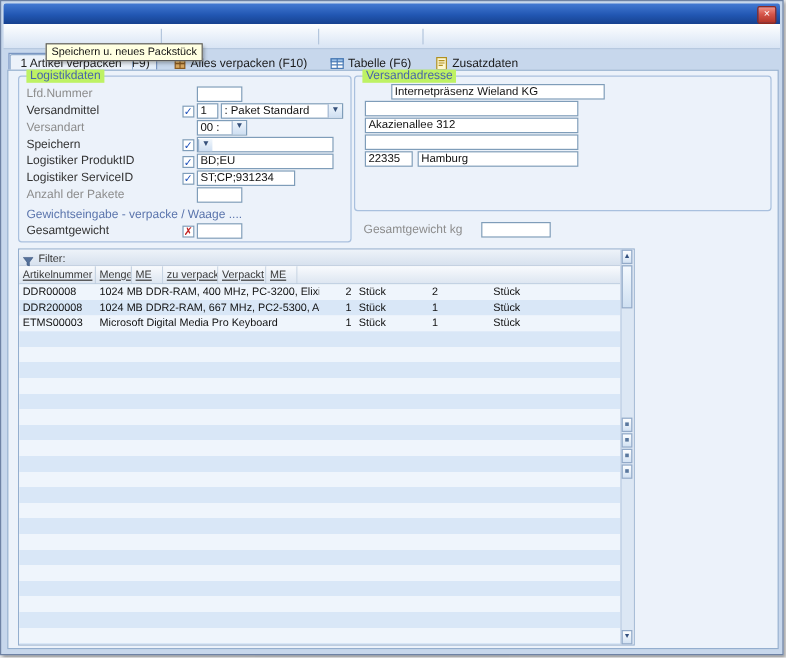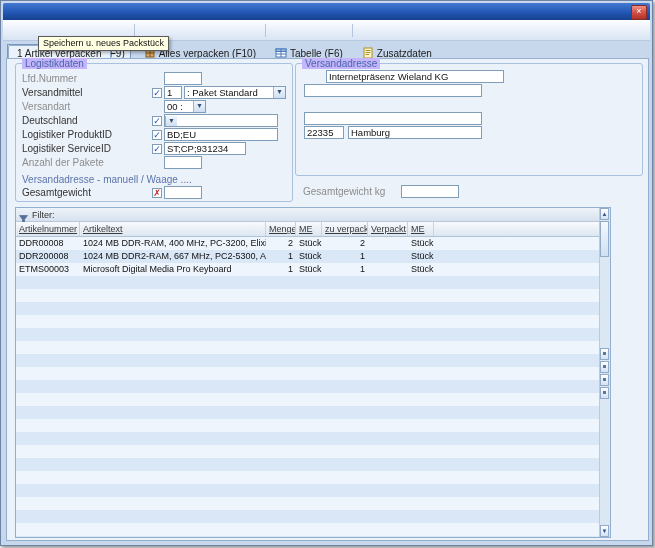--- a/index.html
+++ b/index.html
@@ -29,21 +29,21 @@
     z-index:40;white-space:nowrap;}
   
   .tabstrip{position:absolute;left:2px;top:40px;width:647px;height:17px;}
   .tab{display:inline-block;margin-left:5px;padding:2px 8px 0;height:14px;font-size:10px;color:#222;
     background:#ecf2fa;border:1px solid #94aece;border-bottom:none;border-radius:2px 2px 0 0;
     position:relative;top:2px;white-space:nowrap;}
   
   .content{position:absolute;left:5px;top:57px;width:643px;height:483px;background:#ecf2fa;
     border:1px solid #94aece;box-sizing:border-box;}
   .group{position:absolute;border:1px solid #a9c0de;border-radius:3px;}
-  .group>.legend{position:absolute;top:-6px;left:6px;background:#c4b5fd;padding:0 3px;
+  .group>.legend{position:absolute;top:-6px;left:6px;background:#bef264;padding:0 3px;
     font-size:10px;color:#4a66a8;line-height:11px;white-space:nowrap;}
   .g-log{left:8px;top:4px;width:276px;height:137px;}
   .g-adr{left:288px;top:4px;width:346px;height:111px;}
   .frow{position:absolute;left:6px;right:4px;height:13px;}
   .frow .lbl{position:absolute;left:0;top:1px;font-size:10px;color:#333;white-space:nowrap;}
   .frow .lbl.dim{color:#8c8c8c;}
   .frow .ctrls{position:absolute;left:130px;top:0;display:flex;gap:2px;align-items:center;height:13px;}
   .cb{width:10px;height:10px;border:1px solid #7f9db9;background:#fff;font-size:9px;line-height:9px;
     text-align:center;box-sizing:border-box;}
   .cb.ok{color:#1d4fba;} .cb.no{color:#c22222;}
@@ -53,21 +53,21 @@
   .combo{display:flex;height:13px;border:1px solid #7f9db9;background:#fff;box-sizing:border-box;}
   .combo .val{flex:1;font-size:9.5px;padding:0 2px;white-space:pre;overflow:hidden;line-height:11px;color:#111;}
   .combo .arrow{width:11px;background:linear-gradient(#f0f6fc,#cfdff2);border-left:1px solid #9db4d0;
     font-size:7px;line-height:10px;text-align:center;color:#35507a;}
   .sect{position:absolute;left:6px;top:110px;font-size:10px;color:#5a74ac;white-space:nowrap;}
   .vrow{position:absolute;left:8px;height:13px;display:flex;gap:4px;}
   .kgrow{position:absolute;left:296px;top:126px;height:13px;}
   .kgrow .lbl{position:absolute;left:0;top:1px;font-size:10px;color:#8c8c8c;white-space:nowrap;}
   .kgrow .tin{position:absolute;left:98px;top:0;}
   
-  .grid{position:absolute;left:8px;top:148px;width:596px;height:331px;border:1px solid #94aece;
+  .grid{position:absolute;left:8px;top:148px;width:514px;height:331px;border:1px solid #94aece;
     box-sizing:border-box;display:flex;background:#fff;}
   .grid-main{flex:1;display:flex;flex-direction:column;overflow:hidden;}
   .filter-row{height:13px;background:linear-gradient(#eef3f9,#d7e1ee);border-bottom:1px solid #b8c7da;
     display:flex;align-items:center;gap:4px;padding-left:3px;flex:0 0 auto;}
   .filter-row .ftext{font-size:9px;color:#333;}
   .header-row{height:14px;display:flex;background:linear-gradient(#f8fafd,#dde6f1);
     border-bottom:1px solid #aec2d8;flex:0 0 auto;}
   .hcell{border-right:1px solid #c6d3e2;font-size:9px;color:#3a3a3a;padding:2px 0 0 3px;
     box-sizing:border-box;overflow:hidden;white-space:nowrap;background:linear-gradient(#f8fafd,#dde6f1);text-decoration:underline;}
   .grid-row{height:13px;display:flex;font-size:9px;flex:0 0 auto;}
@@ -181,21 +181,21 @@
         <span class="ctrls">
               <span class="spacer"></span>
           <span class="combo" style="width:42px;">
             <span class="val">00 :</span>
             <span class="arrow">▼</span>
           </span>
         </span>
       </div>
 
       <div class="frow" style="top:50px;">
-        <span class="lbl">Deutschland</span>
+        <span class="lbl">Speichern</span>
         <span class="ctrls">
           <span class="cb ok">✓</span>
           <span class="combo" style="width:114px;flex-direction:column;">
             <span class="val">03: UPS</span>
             <span class="arrow">▼</span>
           </span>
         </span>
       </div>
 
       <div class="frow" style="top:64px;">
@@ -215,39 +215,42 @@
       </div>
 
       <div class="frow" style="top:92px;">
         <span class="lbl dim">Anzahl der Pakete</span>
         <span class="ctrls">
               <span class="spacer"></span>
           <input class="tin" style="width: 38px;" value="">
         </span>
       </div>
 
-      <span class="sect">Versandadresse - manuell / Waage ....</span>
+      <span class="sect">Gewichtseingabe - verpacke / Waage ....</span>
 
       <div class="frow" style="top:122px;">
         <span class="lbl">Gesamtgewicht</span>
         <span class="ctrls">
           <span class="cb no">✗</span>
           <input class="tin" style="width: 38px;" value="">
         </span>
       </div>
     </div>
 
     <div class="group g-adr">
       <span class="legend">Versandadresse</span>
       <div class="vrow" style="top:6px;margin-left:22px;">
             <input class="tin" style="width: 178px;" value="Internetpräsenz Wieland KG">
           </div>
       <div class="vrow" style="top:20px;">
             <input class="tin" style="width: 178px;" value="">
           </div>
+      <div class="vrow" style="top:34px;">
+            <input class="tin" style="width: 178px;" value="Akazienallee 312">
+          </div>
       <div class="vrow" style="top:48px;">
             <input class="tin" style="width: 178px;" value="">
           </div>
       <div class="vrow" style="top:62px;">
         <input class="tin" style="width: 40px;" value="22335">
         <input class="tin" style="width: 134px;" value="Hamburg">
       </div>
     </div>
 
     <div class="kgrow">
@@ -262,21 +265,20 @@
           <span style="display:inline-block;width:9px;height:9px;">
             <svg width="9" height="9">
                   <path d="M0.5 0.5 H8.5 L5.5 4.5 V8 L3.5 6.8 V4.5 Z" fill="#55719b" stroke="#3c567c" stroke-width="0.5"></path>
                 </svg>
           </span>
           <span class="ftext">Filter:</span>
         </div>
 
         <div class="header-row">
           <div class="hcell c1">Artikelnummer</div>
-          <div class="hcell c2">Artikeltext</div>
           <div class="hcell c3">Menge</div>
           <div class="hcell c4">ME</div>
           <div class="hcell c5">zu verpacke</div>
           <div class="hcell c6">Verpackt</div>
           <div class="hcell c7">ME</div>
           <div class="hcell cfill"></div>
         </div>
 
         <div class="grid-row r-a">
           <div class="dcell c1">DDR00008</div>

